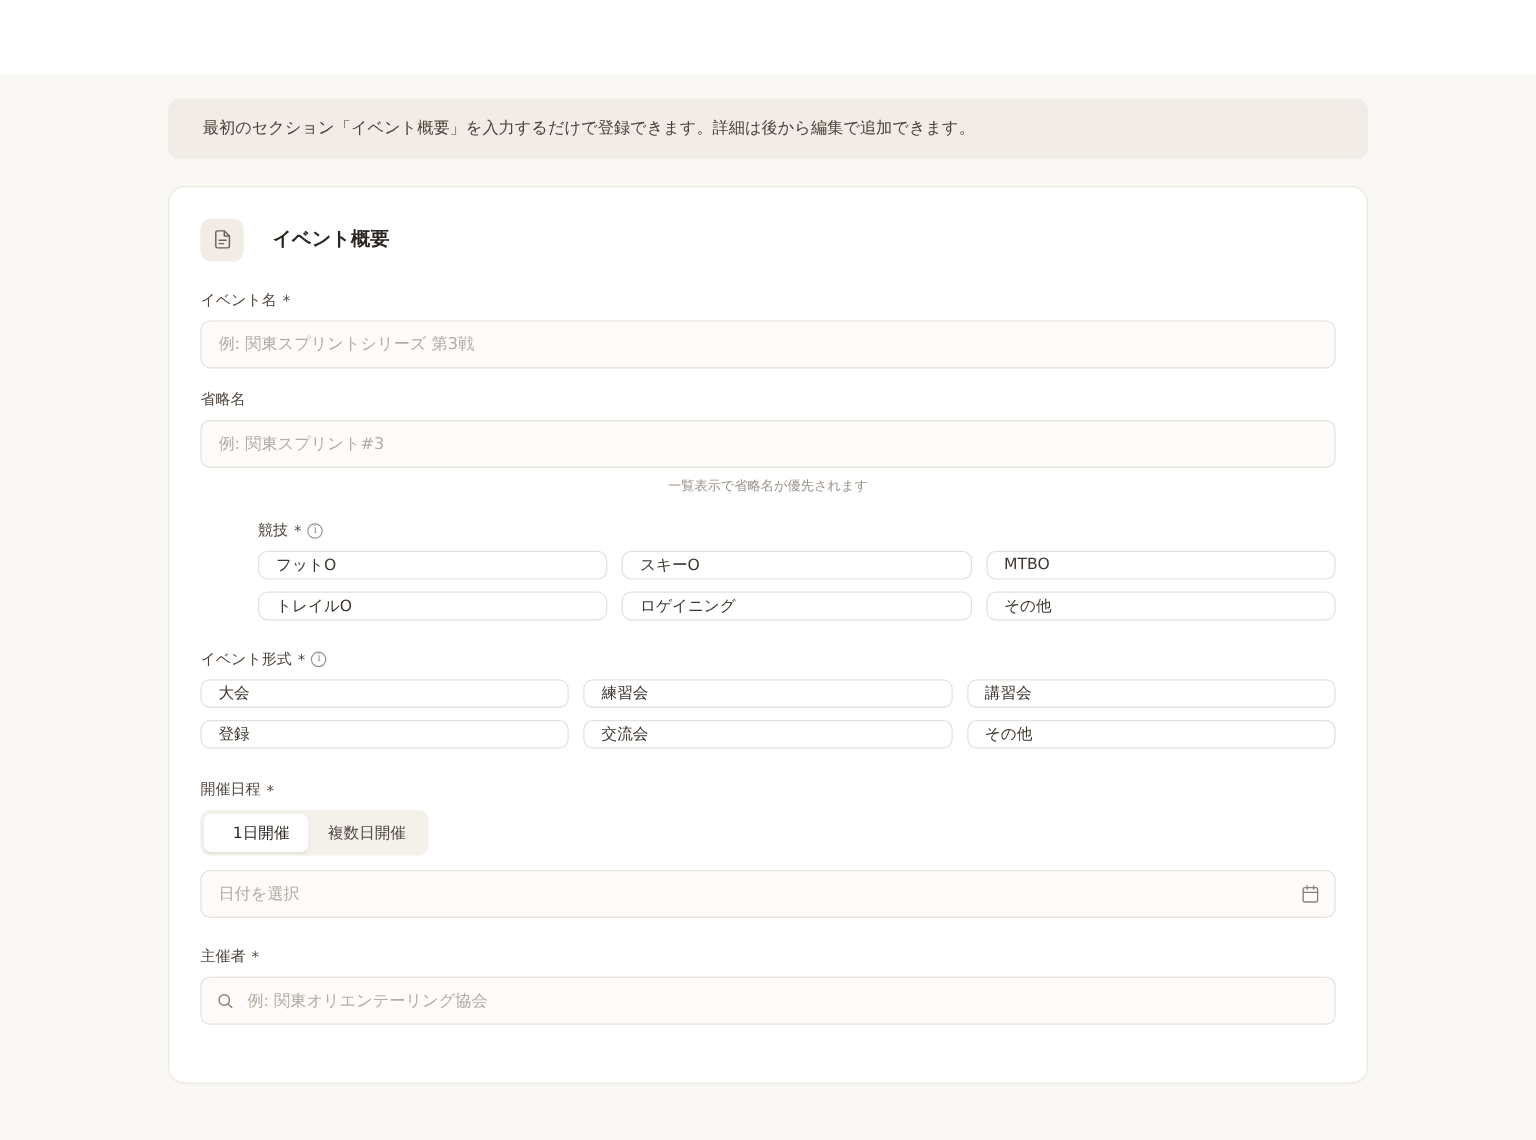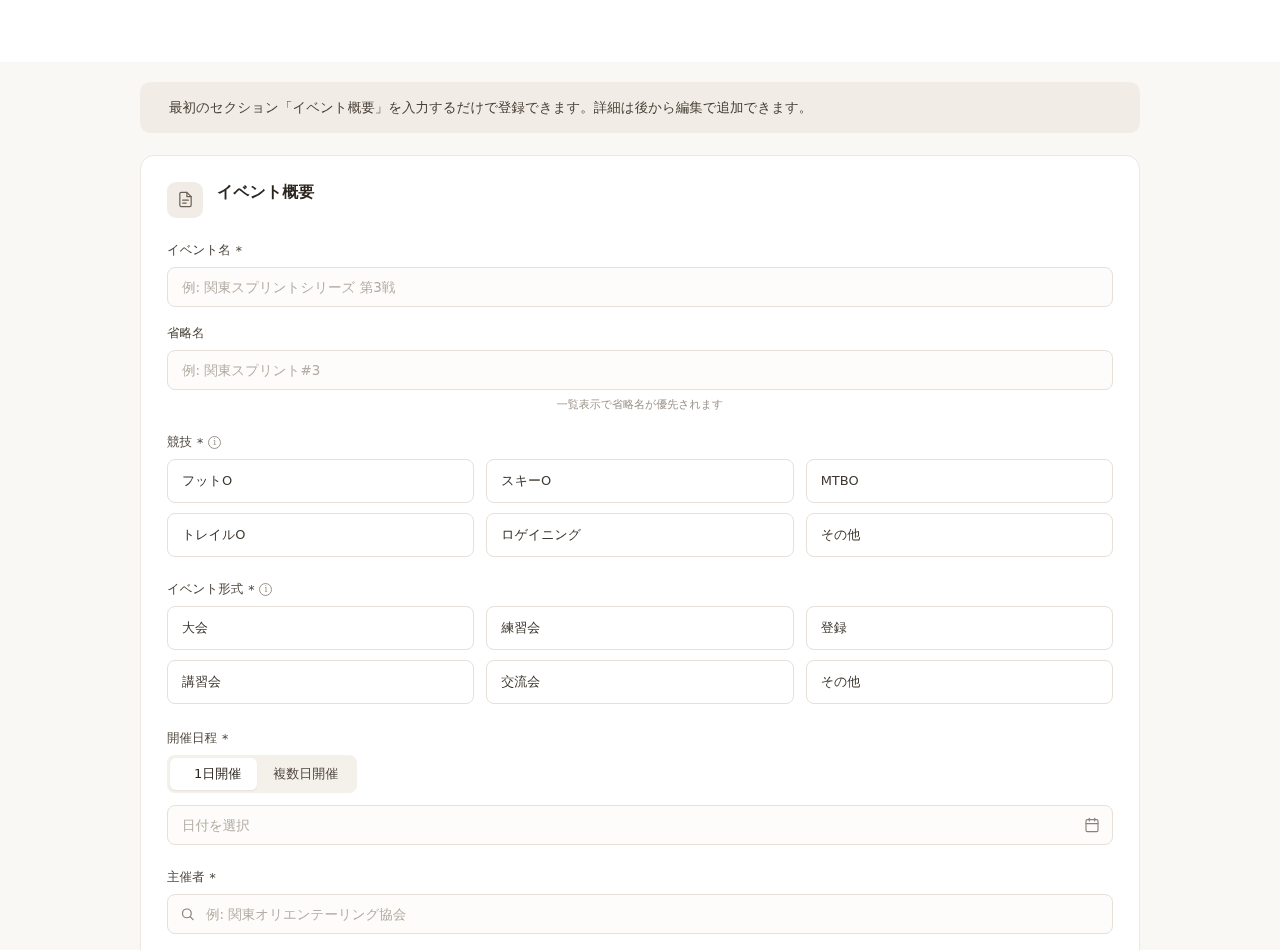--- a/index.html
+++ b/index.html
@@ -69,22 +69,22 @@
   .card {
     background: #ffffff;
     border: 1px solid #ece7e0;
     border-radius: 14px;
     padding: 26px 26px 30px 26px;
     box-shadow: 0 1px 2px rgba(0,0,0,0.02);
   }
 
   .card-head {
     display: flex;
-    align-items: flex-start;
-    gap: 14px;
+    align-items: center;
+    gap: 24px;
     margin-bottom: 24px;
   }
   .card-icon {
     width: 36px; height: 36px;
     background: #f1ece5;
     border-radius: 9px;
     display: flex; align-items: center; justify-content: center;
     color: #6b6055;
   }
   .card-title {
@@ -138,21 +138,21 @@
     text-align: center;
   }
 
   
   .opt-grid {
     display: grid;
     grid-template-columns: repeat(3, 1fr);
     gap: 10px 12px;
   }
   .opt {
-    height: 44px;
+    height: 24px;
     border: 1px solid #e6e0d8;
     border-radius: 8px;
     background: #ffffff;
     display: flex;
     align-items: center;
     padding: 0 14px;
     font-size: 13px;
     color: #3d362e;
     cursor: pointer;
   }
@@ -232,21 +232,21 @@
       </div>
 
       <div class="field">
         <div class="label">
           <span>省略名</span>
         </div>
         <input class="text-input" type="text" placeholder="例: 関東スプリント#3" style="">
         <div class="helper">一覧表示で省略名が優先されます</div>
       </div>
 
-      <div class="field" style="margin-top:22px;">
+      <div class="field" style="margin-top:22px;margin-left:48px;">
         <div class="label">
           <span>競技</span>
           <span class="req">*</span>
           <span class="info-icon">i</span>
         </div>
         <div class="opt-grid">
           <div class="opt">フットO</div>
           <div class="opt">スキーO</div>
           <div class="opt">MTBO</div>
           <div class="opt">トレイルO</div>
@@ -257,22 +257,22 @@
 
       <div class="field" style="margin-top:24px;">
         <div class="label">
           <span>イベント形式</span>
           <span class="req">*</span>
           <span class="info-icon">i</span>
         </div>
         <div class="opt-grid">
           <div class="opt">大会</div>
           <div class="opt">練習会</div>
+          <div class="opt">講習会</div>
           <div class="opt">登録</div>
-          <div class="opt">講習会</div>
           <div class="opt">交流会</div>
           <div class="opt">その他</div>
         </div>
       </div>
 
       <div class="field" style="margin-top:26px;">
         <div class="label">
           <span>開催日程</span>
           <span class="req">*</span>
         </div>

